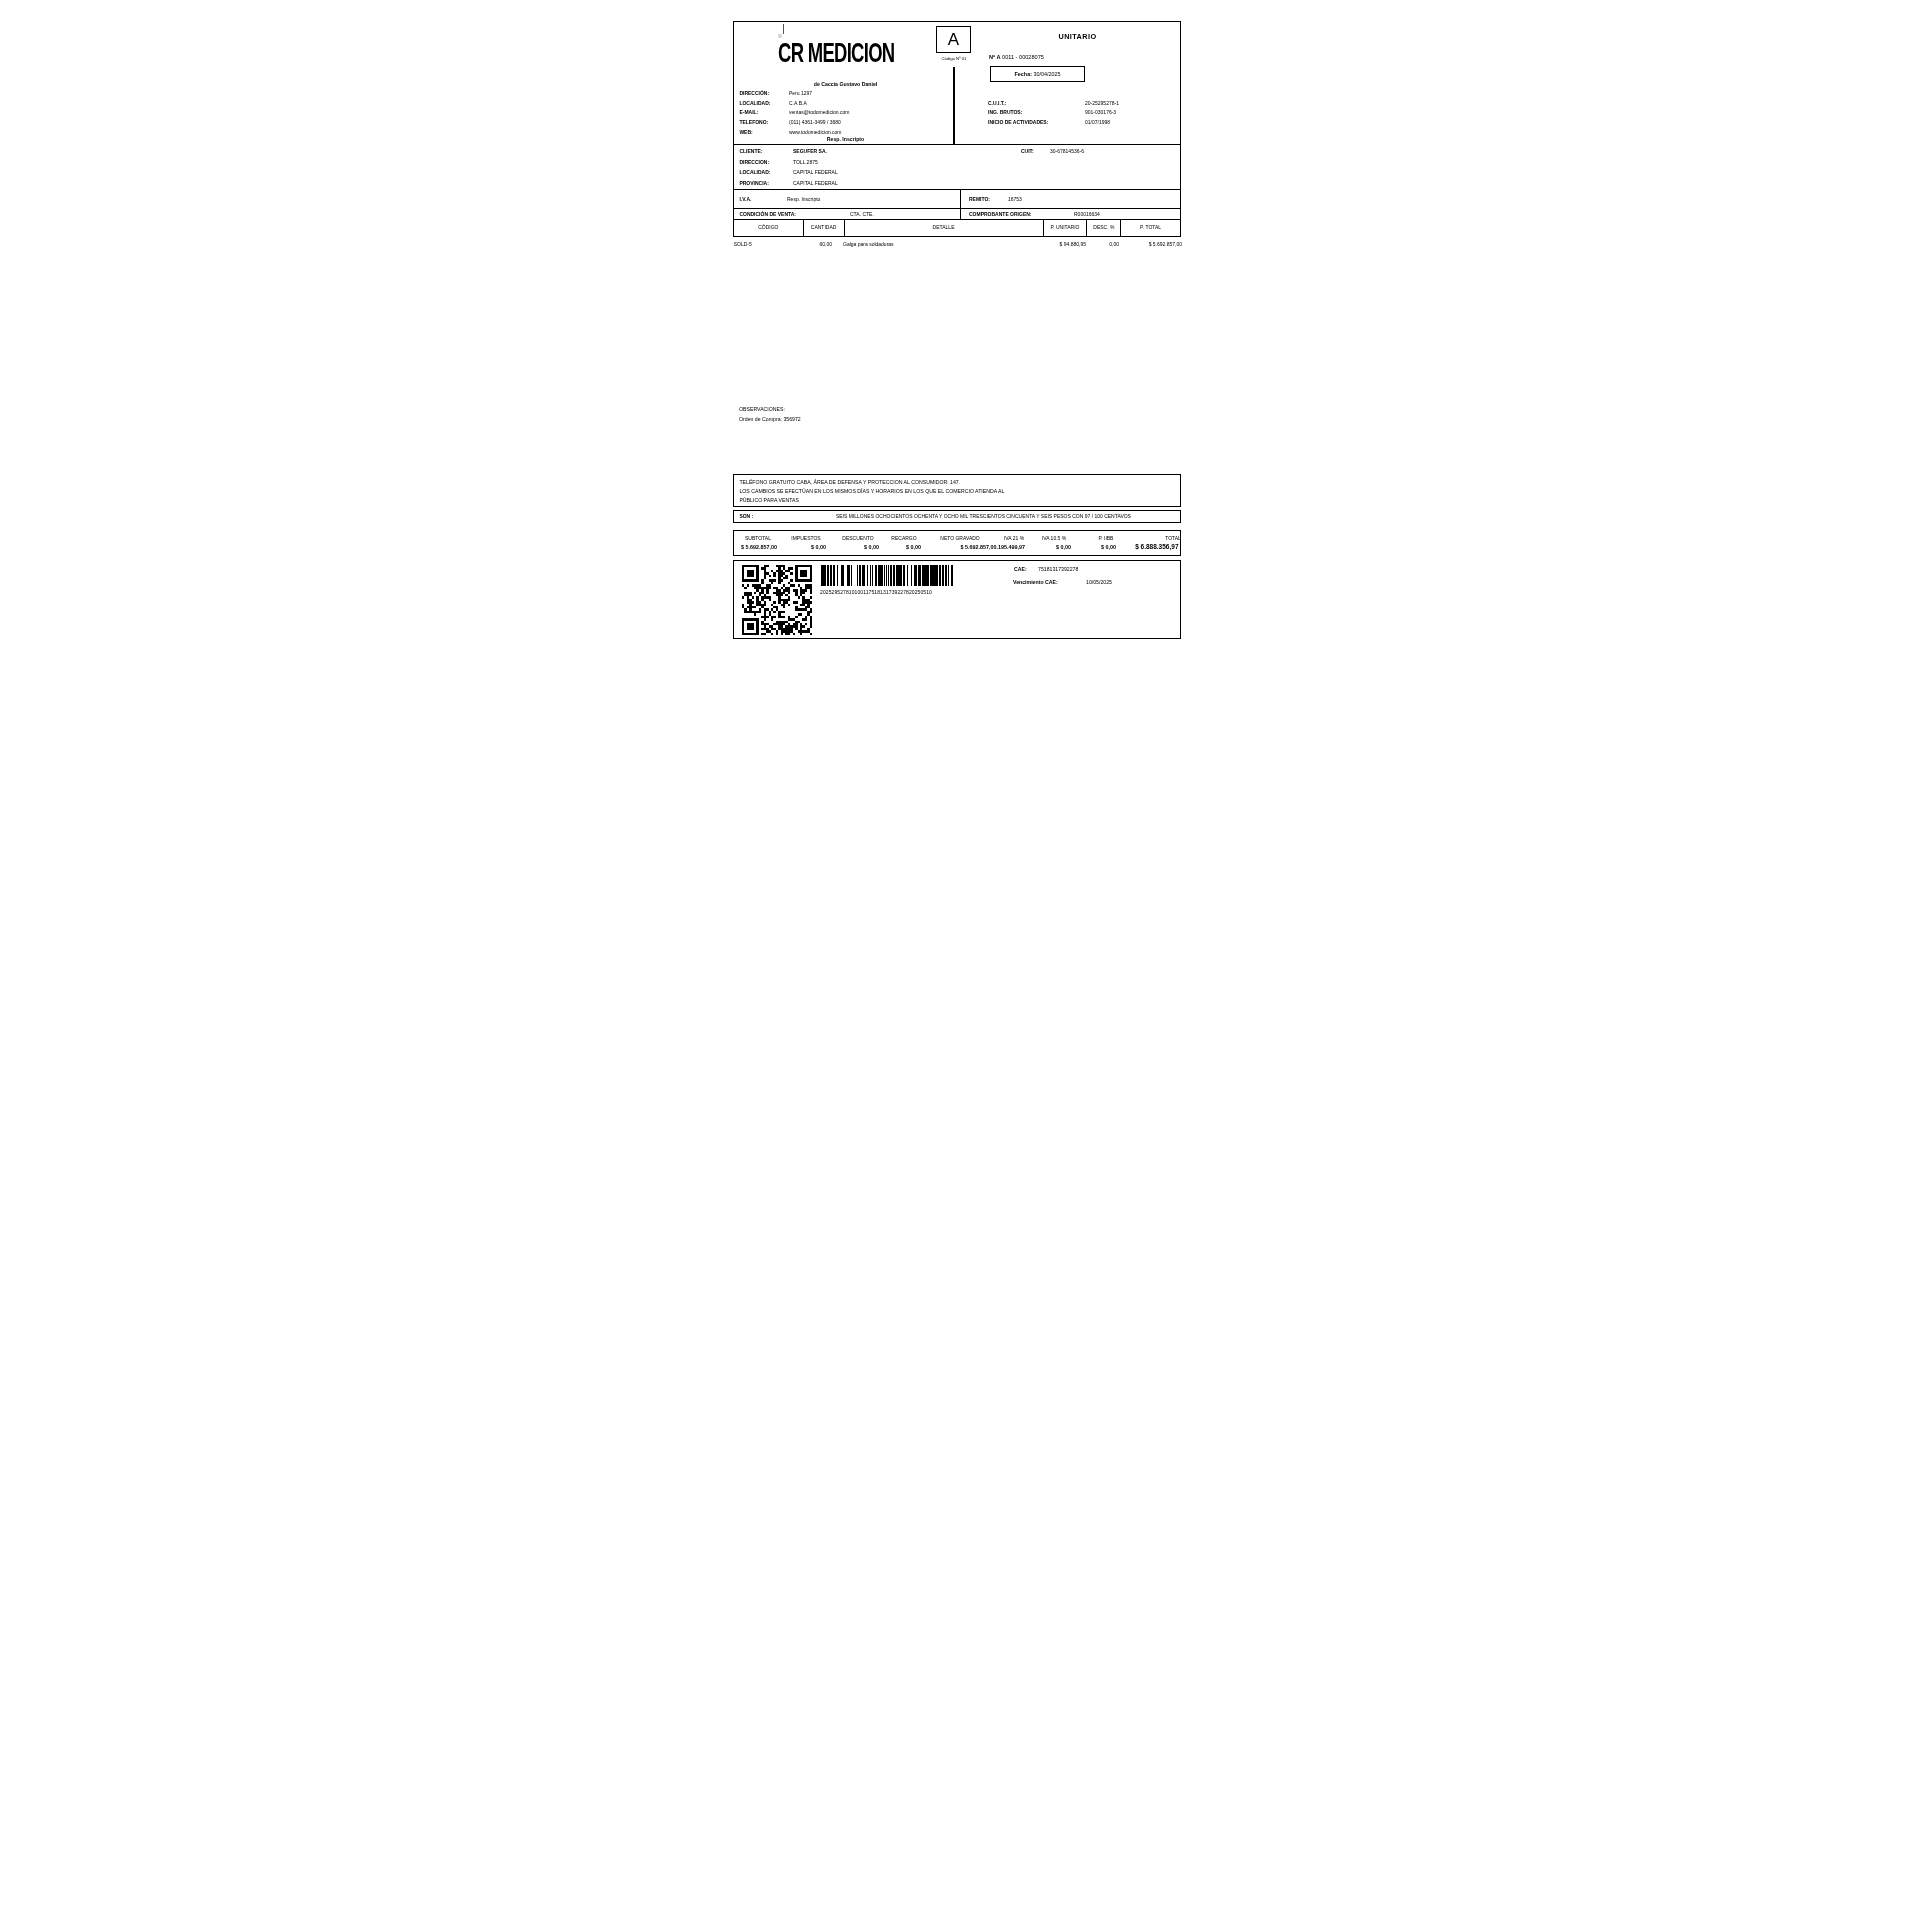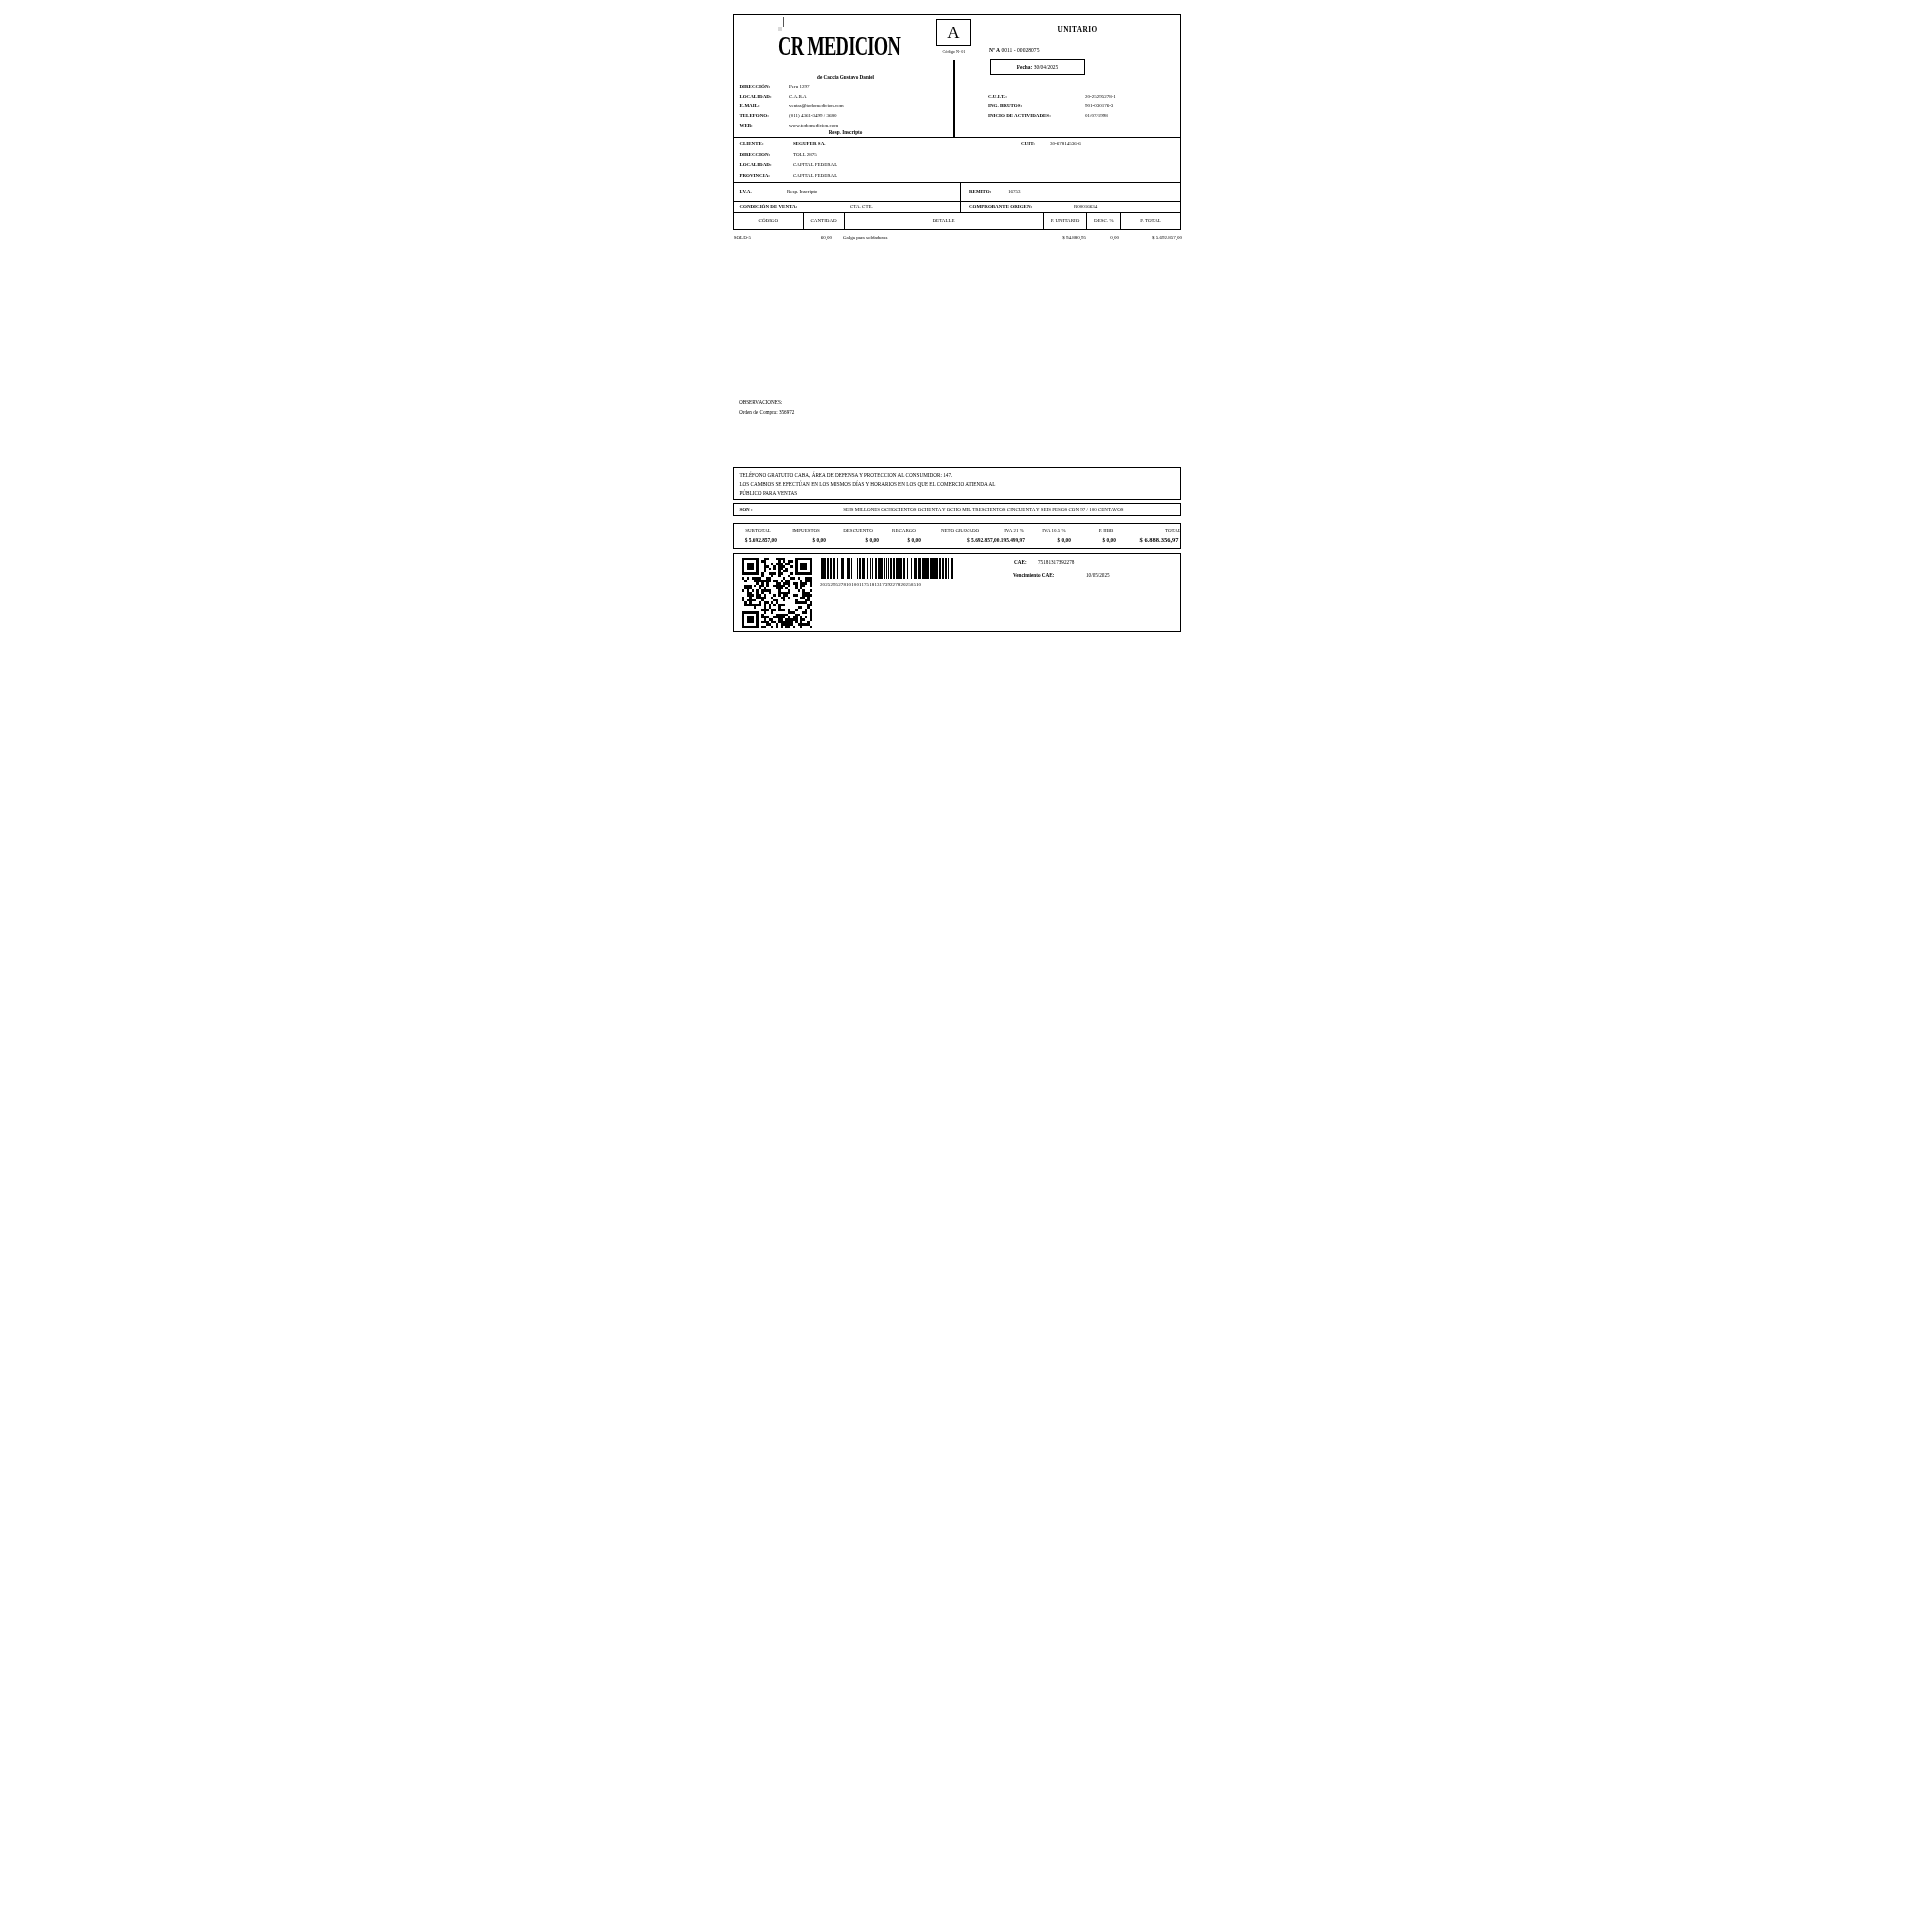--- a/index.html
+++ b/index.html
@@ -1,18 +1,18 @@
 <!DOCTYPE html>
 <html style="font-size:6.2px"><head>
 <meta charset="utf-8">
 <style>
   html,body{margin:0;padding:0;background:#ffffff;}
   .page{position:relative;width:478px;height:675px;background:#fff;
-        font-family:Liberation Serif, serif;color:#000;font-size:5px;
-        margin:4px auto;overflow:hidden;}
+        font-family:Liberation Sans, sans-serif;color:#000;font-size:5px;
+        margin:11px auto;overflow:hidden;}
   .abs{position:absolute;}
   .b{font-weight:bold;}
   .nw{white-space:nowrap;}
   .rt{text-align:right;}
 
   
   .header-box{left:17px;top:9.6px;width:448px;height:124px;
               border:0.8px solid #000;border-bottom:1.9px solid #000;box-sizing:border-box;}
   .logo{left:44px;top:15.4px;font-weight:bold;font-size:21px;letter-spacing:-0.8px;
         transform:scale(0.88,1.32);transform-origin:0 0;white-space:nowrap;}

